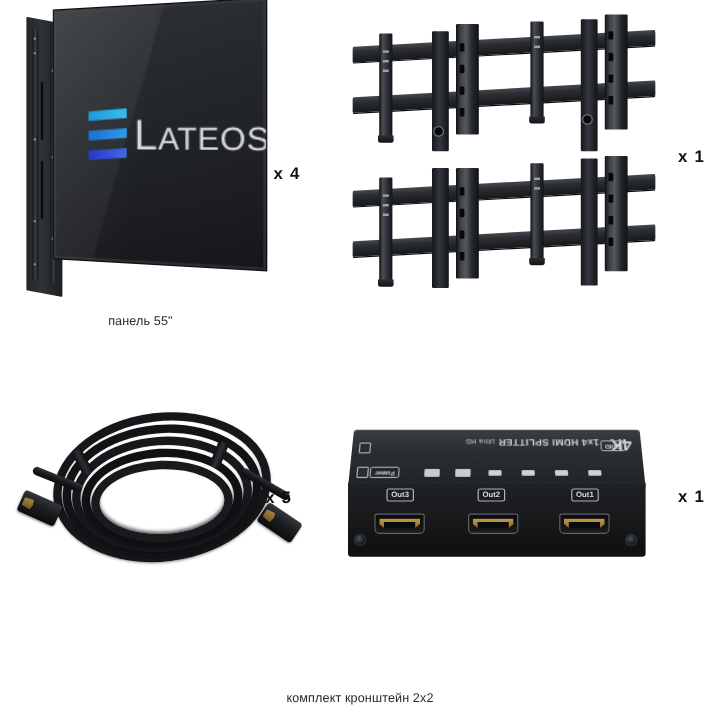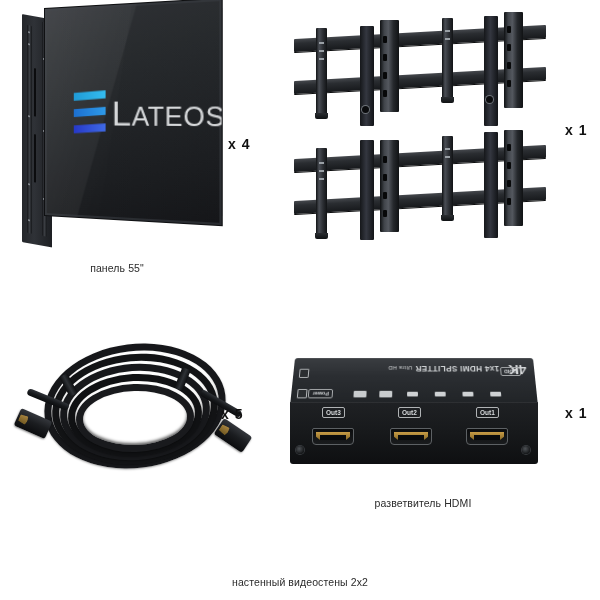--- a/index.html
+++ b/index.html
@@ -593,17 +593,16 @@
         <div class="hdmi-port" style="left:176px;"></div>
 
         <div class="screw" style="left:6px;top:44px;"></div>
         <div class="screw" style="left:232px;top:44px;"></div>
       </div>
     </div>
   </div>
 
   <div class="qty" style="left:565px;top:405px;">x 1</div>
 
-  <div class="caption" style="left:318px;top:497px;width:210px;">разветвитель HDMI</div>
-
-  <div class="kit-title">настенный видеостены 2х2</div>
+
+  <div class="kit-title">комплект кронштейн 2х2</div>
 
 </div>
 
 </body></html>

